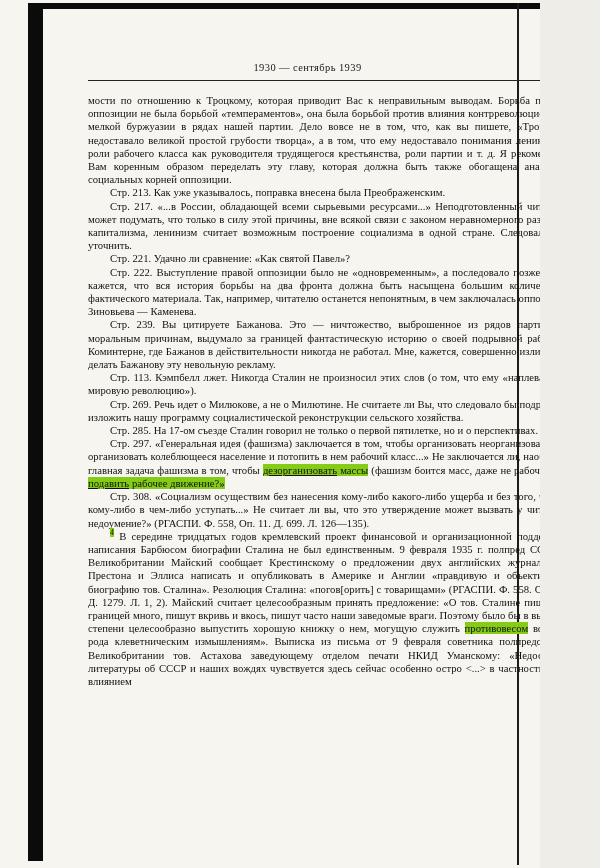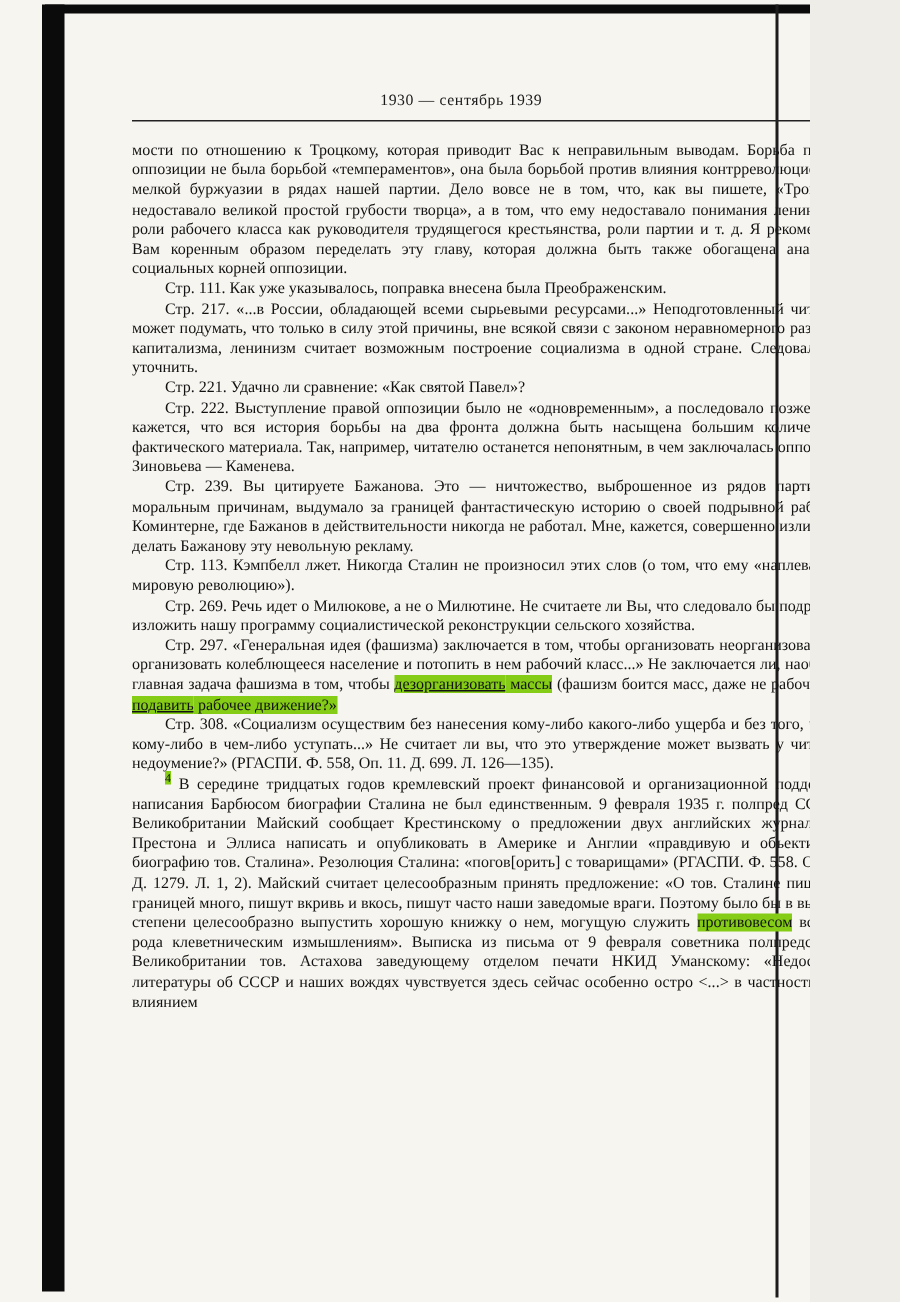--- a/index.html
+++ b/index.html
@@ -37,25 +37,26 @@
   <div class="edge-right"></div>
 
   <div class="page">
     <div class="header">
       <span class="daterange">1930 — сентябрь 1939</span>
       <span class="pagenum">345</span>
     </div>
     <div class="rule"></div>
     <div class="body-text">
         <p class="para"><span>мости по отношению к Троцкому, которая приводит Вас к неправильным выводам. Борьба против оппозиции не была борьбой «темпераментов», она была борьбой против влияния контрреволюционной мелкой буржуазии в рядах нашей партии. Дело вовсе не в том, что, как вы пишете, «Троцкому недоставало великой простой грубости творца», а в том, что ему недоставало понимания ленинизма, роли рабочего класса как руководителя трудящегося крестьянства, роли партии и т. д. Я рекомендую Вам коренным образом переделать эту главу, которая должна быть также обогащена анализом социальных корней оппозиции.</span></p>
-        <p class="para indent"><span>Стр. 111. Как уже указывалось, поправка внесена была Преображенским.</span></p>
+        <p class="para indent"><span>Стр. 213. Как уже указывалось, поправка внесена была Преображенским.</span></p>
         <p class="para indent"><span>Стр. 217. «...в России, обладающей всеми сырьевыми ресурсами...» Неподготовленный читатель может подумать, что только в силу этой причины, вне всякой связи с законом неравномерного развития капитализма, ленинизм считает возможным построение социализма в одной стране. Следовало бы уточнить.</span></p>
         <p class="para indent"><span>Стр. 221. Удачно ли сравнение: «Как святой Павел»?</span></p>
         <p class="para indent"><span>Стр. 222. Выступление правой оппозиции было не «одновременным», а последовало позже. Мне кажется, что вся история борьбы на два фронта должна быть насыщена большим количеством фактического материала. Так, например, читателю останется непонятным, в чем заключалась оппозиция Зиновьева — Каменева.</span></p>
         <p class="para indent"><span>Стр. 239. Вы цитируете Бажанова. Это — ничтожество, выброшенное из рядов партии по моральным причинам, выдумало за границей фантастическую историю о своей подрывной работе в Коминтерне, где Бажанов в действительности никогда не работал. Мне, кажется, совершенно излишним делать Бажанову эту невольную рекламу.</span></p>
         <p class="para indent"><span>Стр. 113. Кэмпбелл лжет. Никогда Сталин не произносил этих слов (о том, что ему «наплевать на мировую революцию»).</span></p>
         <p class="para indent"><span>Стр. 269. Речь идет о Милюкове, а не о Милютине. Не считаете ли Вы, что следовало бы подробнее изложить нашу программу социалистической реконструкции сельского хозяйства.</span></p>
+        <p class="para indent"><span>Стр. 285. На 17-ом съезде Сталин говорил не только о первой пятилетке, но и о перспективах.</span></p>
         <p class="para indent"><span>Стр. 297. «Генеральная идея (фашизма) заключается в том, чтобы организовать неорганизованных, организовать колеблющееся население и потопить в нем рабочий класс...» Не заключается ли, наоборот, главная задача фашизма в том, чтобы </span><span class="hl u">дезорганизовать</span><span class="hl"> массы</span><span> (фашизм боится масс, даже не рабочих!) и </span><span class="hl u">подавить</span><span class="hl"> рабочее движение?»</span></p>
         <p class="para indent"><span>Стр. 308. «Социализм осуществим без нанесения кому-либо какого-либо ущерба и без того, чтобы кому-либо в чем-либо уступать...» Не считает ли вы, что это утверждение может вызвать у читателя недоумение?» (РГАСПИ. Ф. 558, Оп. 11. Д. 699. Л. 126—135).</span></p>
         <p class="para indent"><sup class="hl">4</sup><span> В середине тридцатых годов кремлевский проект финансовой и организационной поддержки написания Барбюсом биографии Сталина не был единственным. 9 февраля 1935 г. полпред СССР в Великобритании Майский сообщает Крестинскому о предложении двух английских журналистов Престона и Эллиса написать и опубликовать в Америке и Англии «правдивую и объективную биографию тов. Сталина». Резолюция Сталина: «погов[орить] с товарищами» (РГАСПИ. Ф. 558. Оп. 11. Д. 1279. Л. 1, 2). Майский считает целесообразным принять предложение: «О тов. Сталине пишут за границей много, пишут вкривь и вкось, пишут часто наши заведомые враги. Поэтому было бы в высшей степени целесообразно выпустить хорошую книжку о нем, могущую служить </span><span class="hl">противовесом</span><span> всякого рода клеветническим измышлениям». Выписка из письма от 9 февраля советника полпредства в Великобритании тов. Астахова заведующему отделом печати НКИД Уманскому: «Недостаток литературы об СССР и наших вождях чувствуется здесь сейчас особенно остро &lt;...&gt; в частности, под влиянием</span></p>
       </div>
   </div>
 </div>
 
 </body></html>

